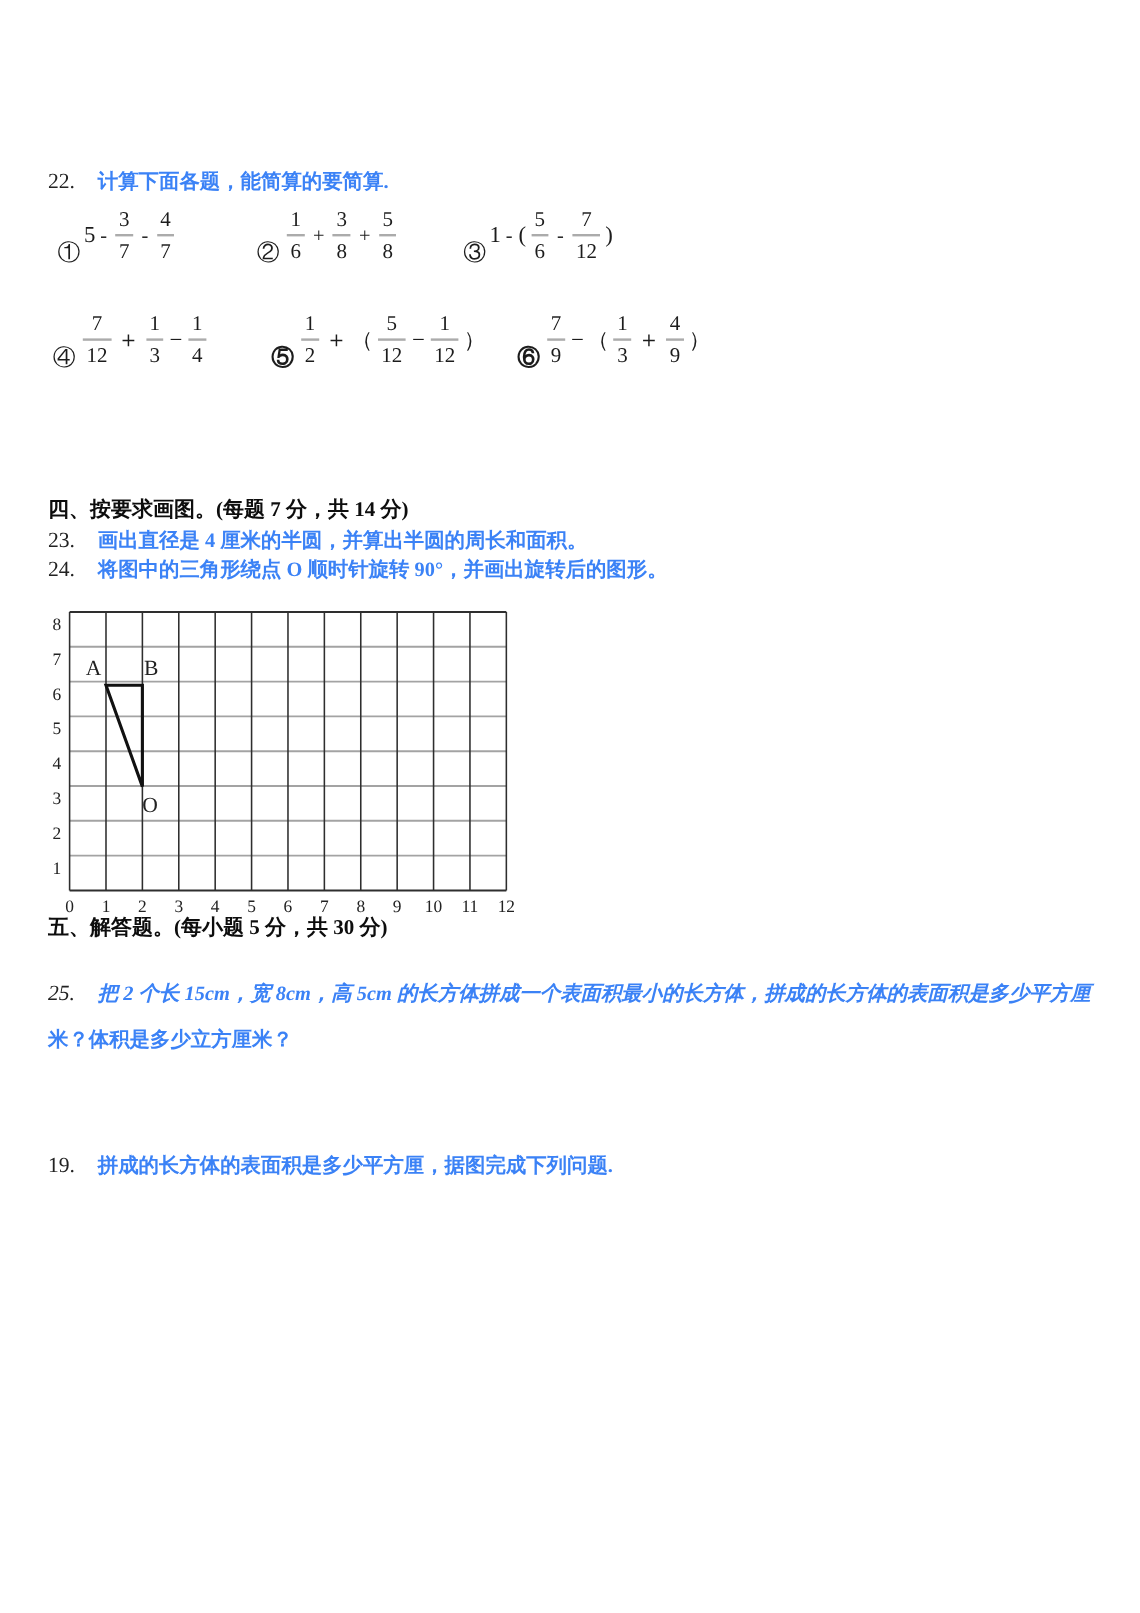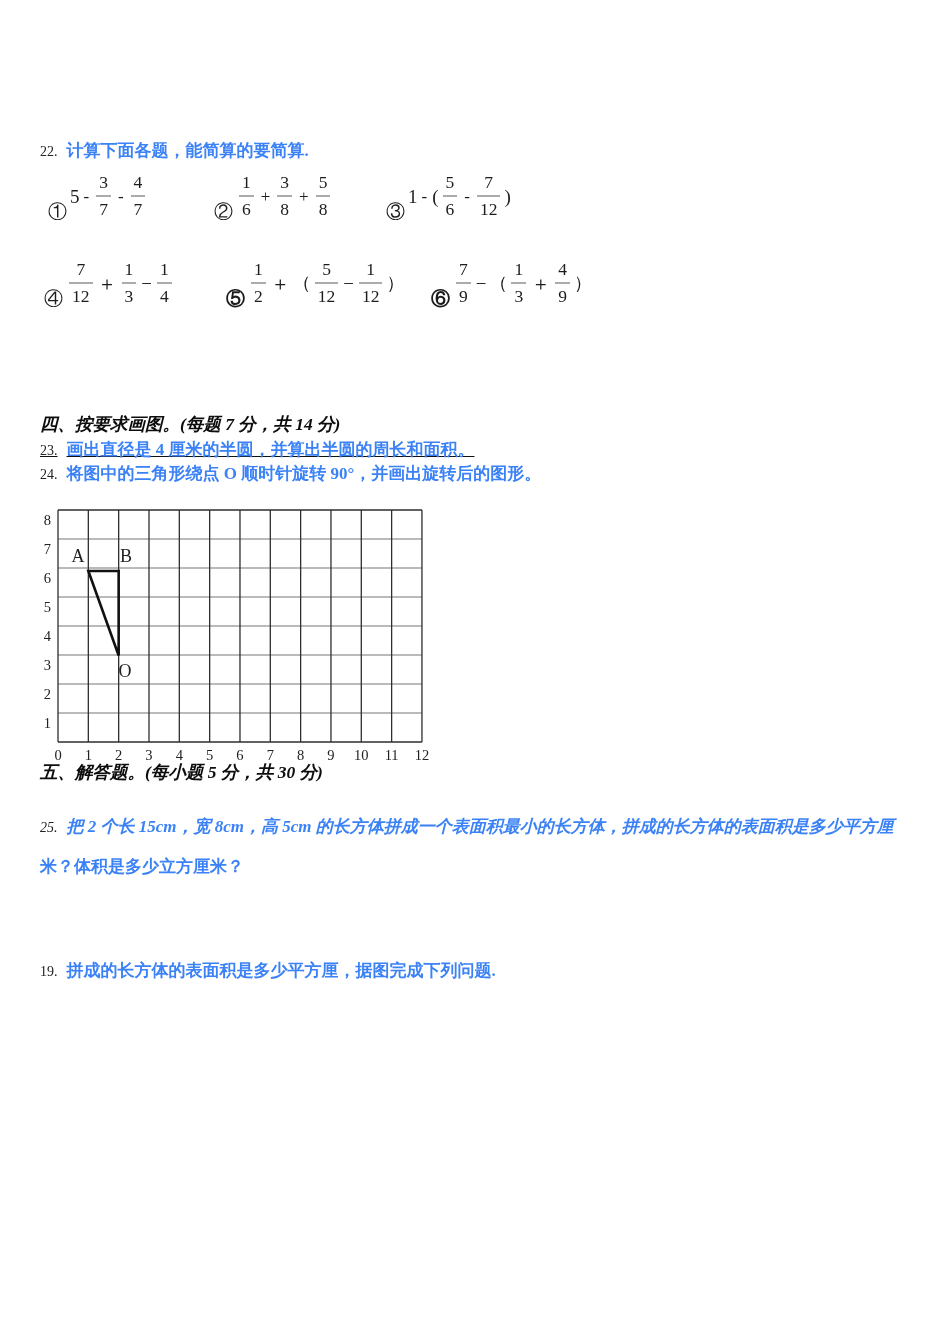--- a/index.html
+++ b/index.html
@@ -5,23 +5,23 @@
   html,body{margin:0;padding:0;}
   body{
     width:950px;height:1344px;background:#ffffff;position:relative;
     font-family:"Liberation Serif","DejaVu Serif",serif;color:#111;
     overflow:hidden;
   }
   .abs{position:absolute;}
   
   .qline{white-space:nowrap;font-size:17px;line-height:20px;}
   .qno{font-family:"Liberation Serif","DejaVu Serif",serif;font-weight:400;
-       font-size:14px;color:#222;margin-right:9px;text-align:right;}
+       font-size:18px;color:#222;margin-right:19px;text-align:right;}
   .qtext{font-weight:700;color:#3b82f6;}
-  .sechead{font-weight:700;font-size:17.5px;color:#0d0d0d;white-space:nowrap;font-style:italic;}
+  .sechead{font-weight:700;font-size:17.5px;color:#0d0d0d;white-space:nowrap;}
   
   .exprrow{position:absolute;left:0;width:950px;height:54px;}
   .expr{position:absolute;top:0;height:54px;display:flex;align-items:center;
         font-family:"Liberation Serif","DejaVu Serif",serif;color:#1c1c1c;}
   .circ{align-self:flex-end;font-size:19px;line-height:1;margin:0 3px 2px 0;font-weight:400;}
   .circ.bold{font-weight:700;}
   .int{font-size:19px;line-height:1;}
   .op{font-size:17px;line-height:1;margin:0 4px;}
   .op.wide{font-size:19px;margin:0 2px;}
   .paren{font-size:19px;line-height:1;margin:0 1px;}
@@ -157,21 +157,21 @@
         <span class="n">4</span>
         <span class="bar"></span>
         <span class="d">9</span>
       </span>
       <span class="paren wide">）</span>
     </div>
   </div>
 
 <div class="abs sechead" style="left:40px;top:412px;">四、按要求画图。(每题 7 分，共 14 分)</div>
 
-<div class="abs qline" style="left:40px;top:440px;text-decoration:underline;">
+<div class="abs qline" style="left:40px;top:440px;">
   <span class="qno">23.</span><span class="qtext">画出直径是 4 厘米的半圆，并算出半圆的周长和面积。</span>
 </div>
 
 <div class="abs qline" style="left:40px;top:464px;">
   <span class="qno">24.</span><span class="qtext">将图中的三角形绕点 O 顺时针旋转 90°，并画出旋转后的图形。</span>
 </div>
 
 <svg id="grid24" class="abs" style="left:30px;top:505px;" width="410" height="268">
     <line x1="28" y1="5" x2="391.96" y2="5" stroke="#2e2e2e" stroke-width="1.7"></line>
     <line x1="28" y1="34" x2="391.96" y2="34" stroke="#a3a3a3" stroke-width="1.6"></line>

